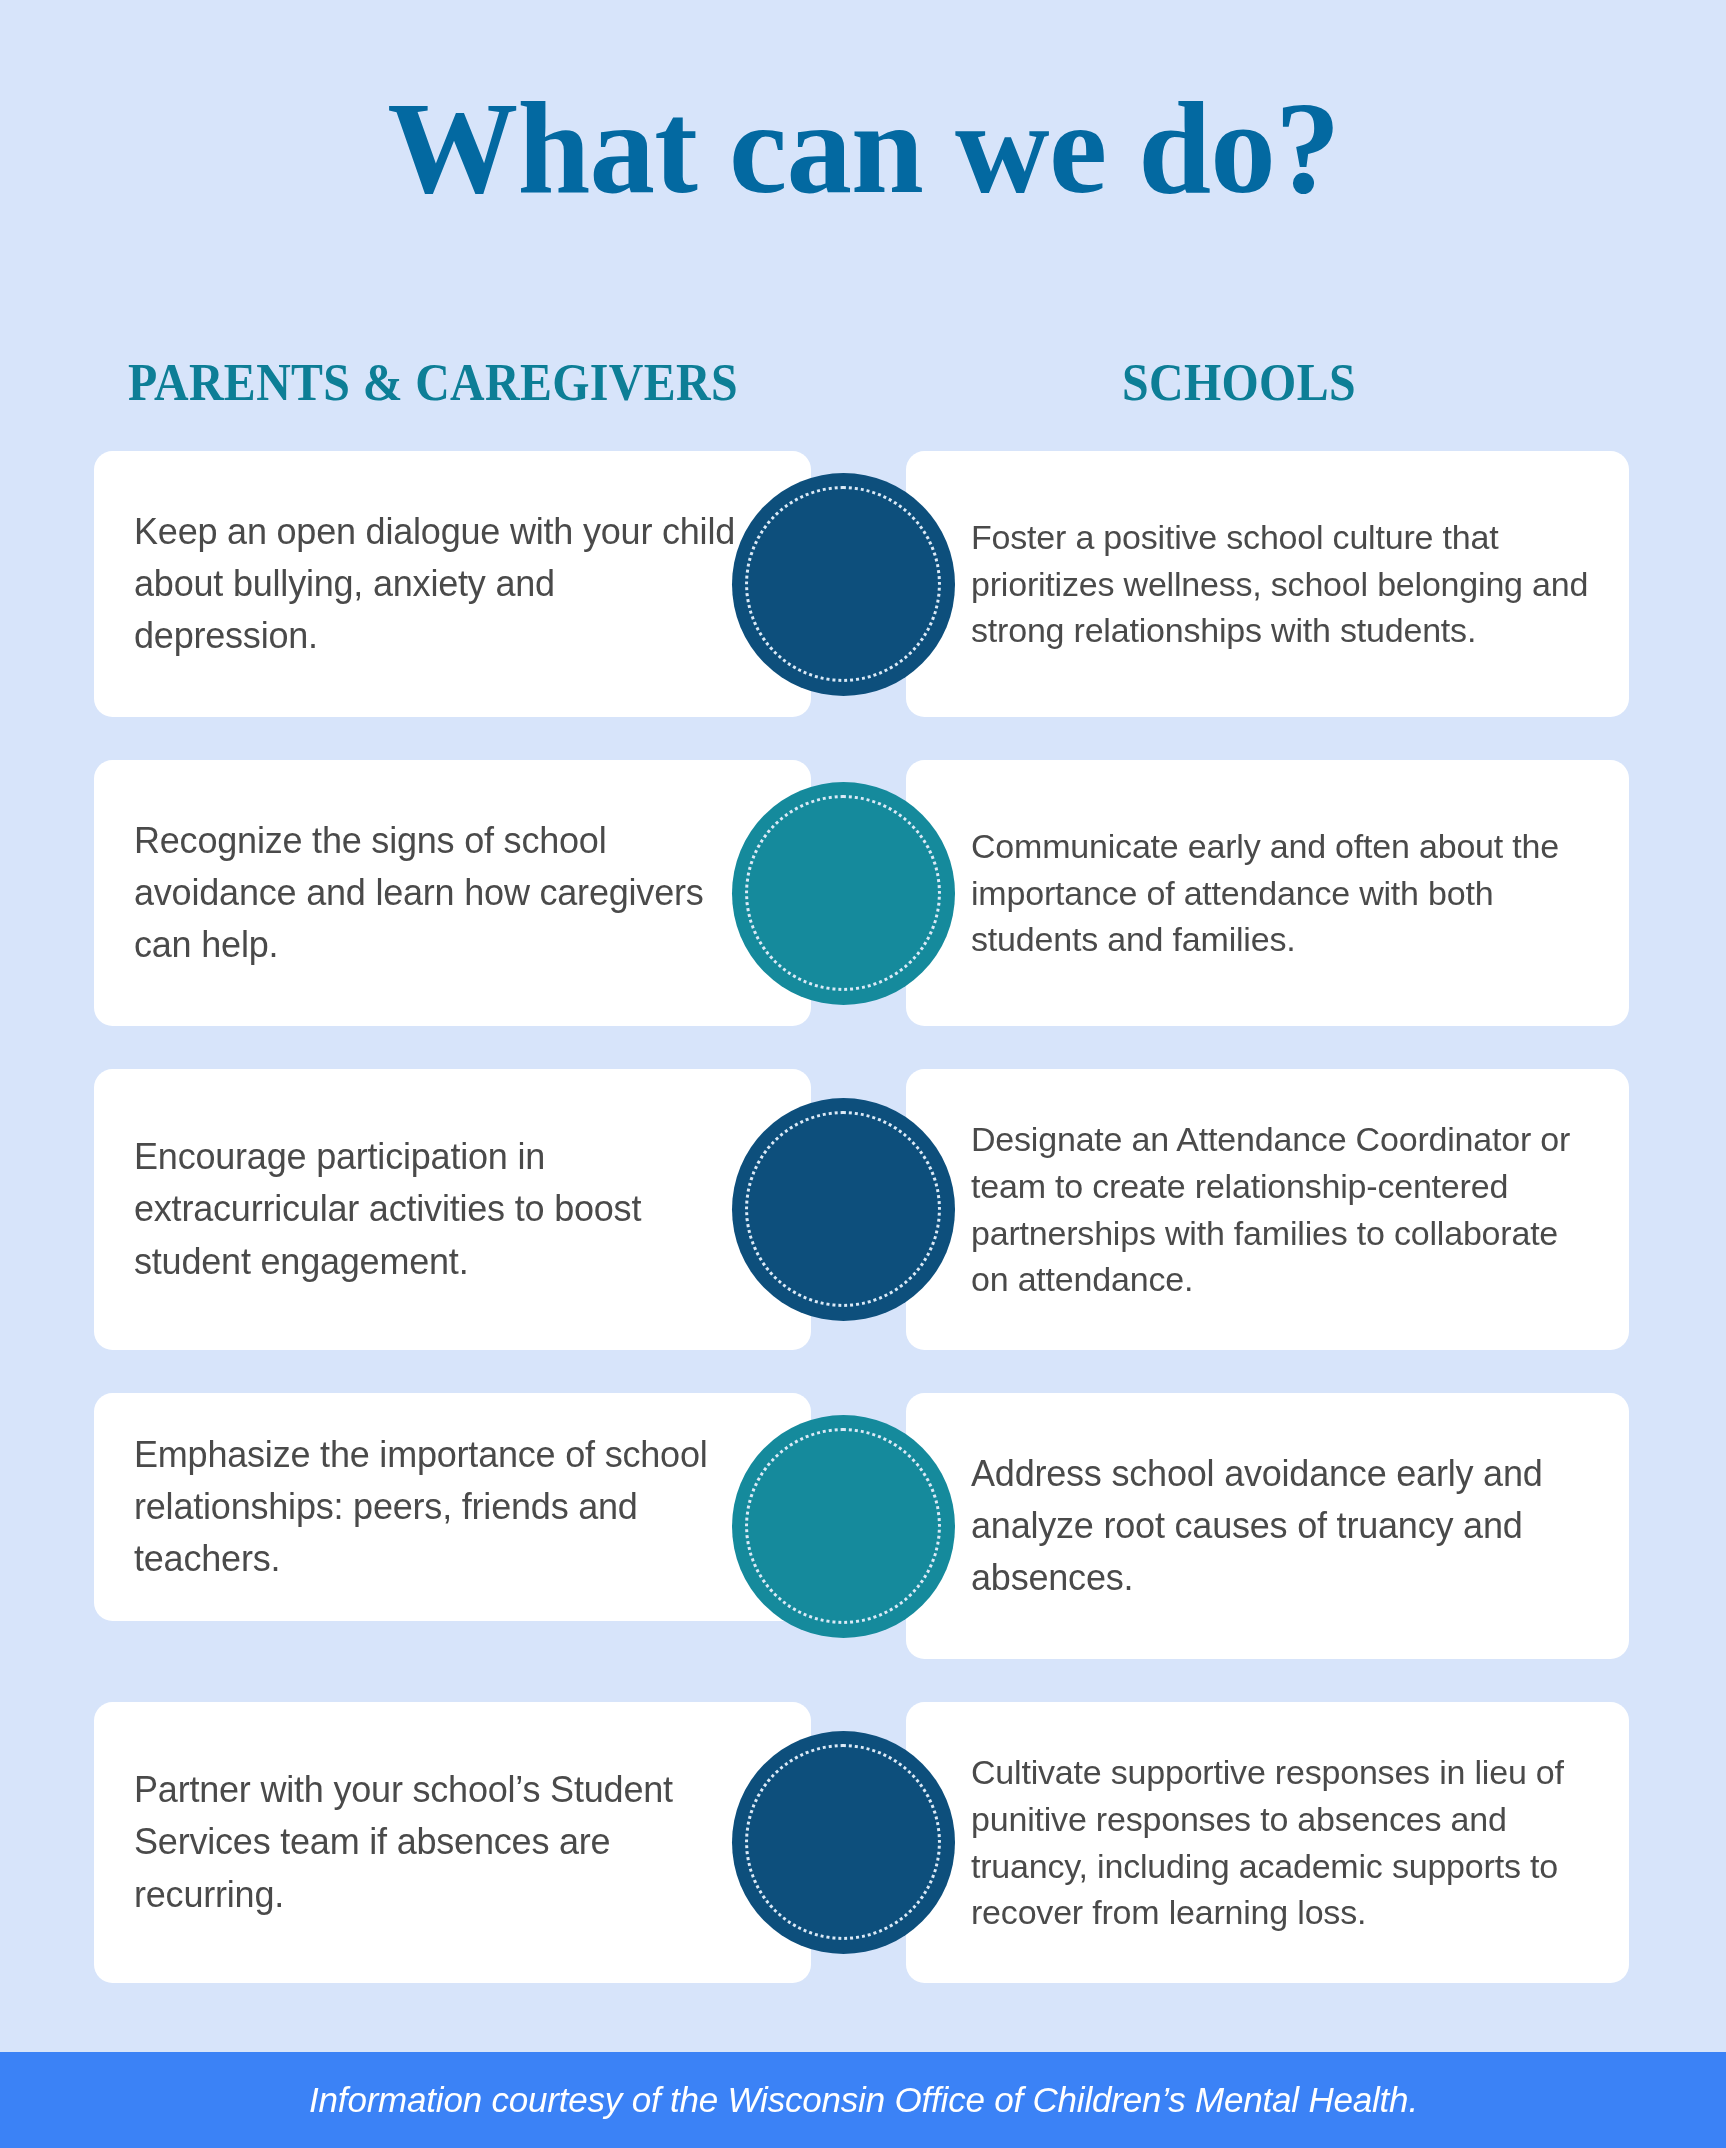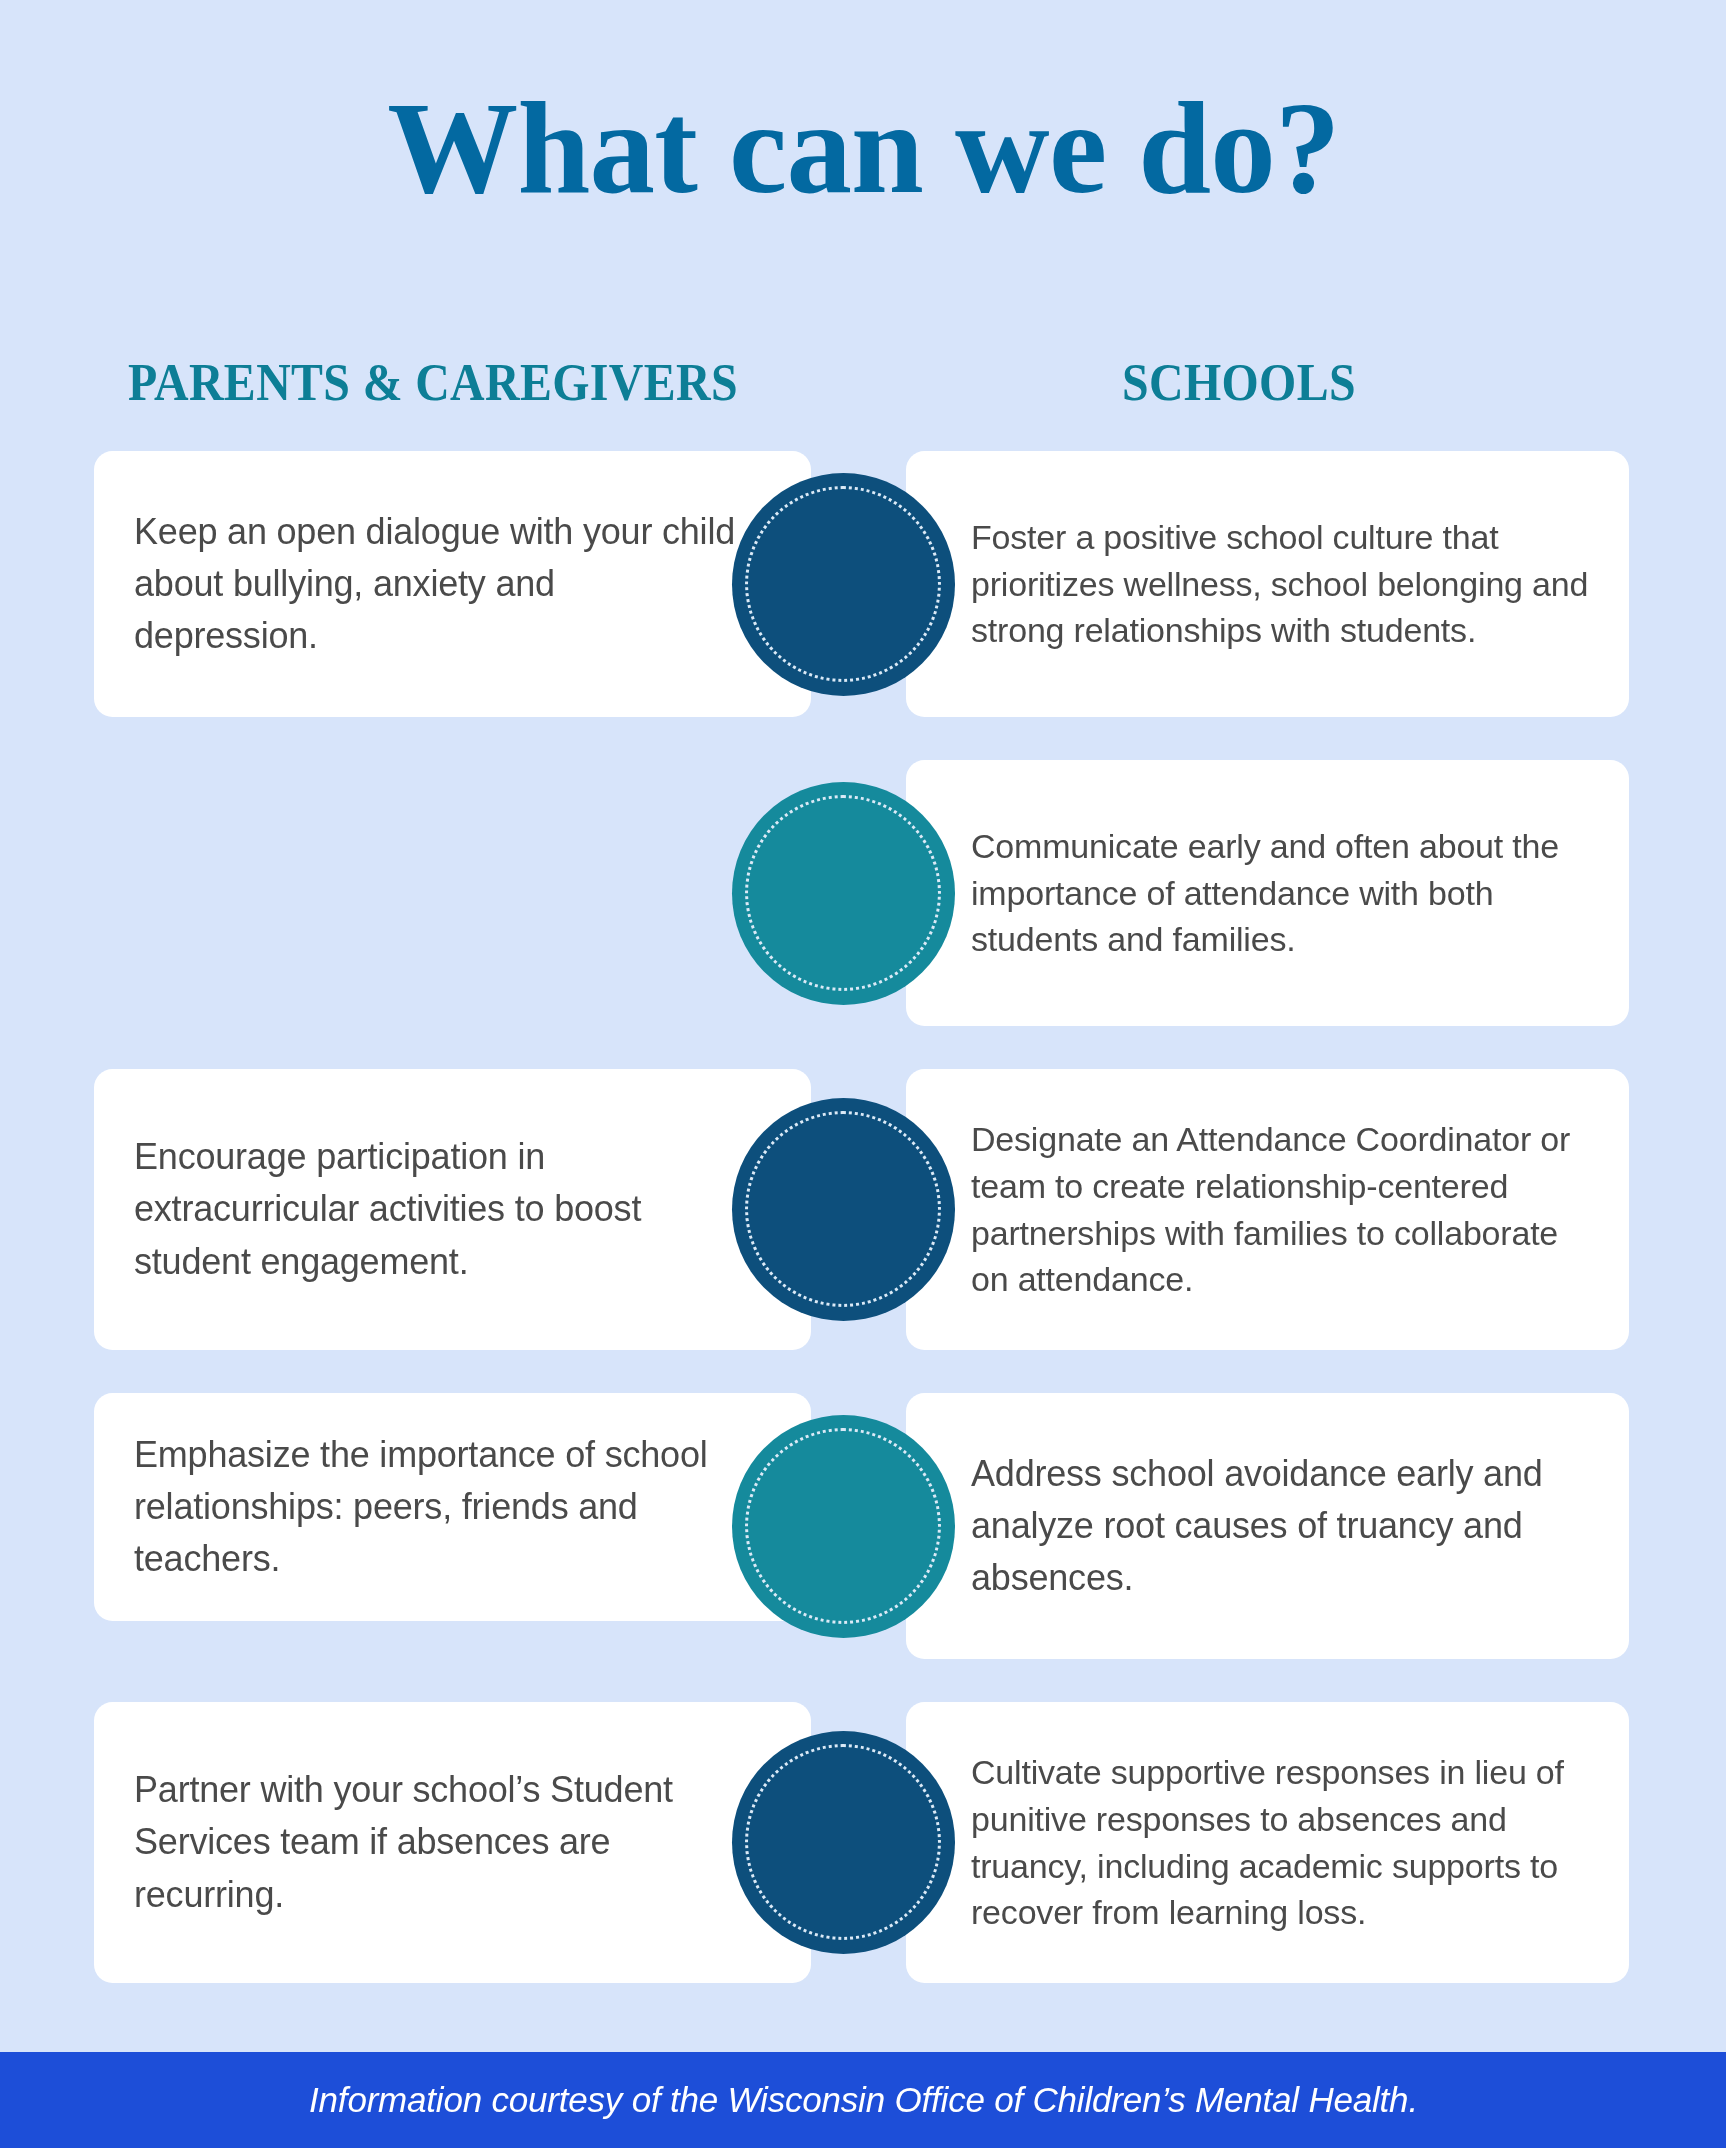--- a/index.html
+++ b/index.html
@@ -116,21 +116,21 @@
     box-sizing: border-box;
   }
 
   
   .footer-bar {
     position: absolute;
     left: 0;
     top: 2052px;
     width: 1727px;
     height: 96px;
-    background: #1d4ed8;
+    background: #3b82f6;
     display: flex;
     align-items: center;
     justify-content: center;
   }
   .footer-text {
     font-family: "Liberation Sans", sans-serif;
     font-style: italic;
     font-weight: normal;
     font-size: 35px;
     color: #ffffff;
@@ -153,20 +153,23 @@
         <div class="card-text">Keep an open dialogue with your child about bullying, anxiety and depression.</div>
       </div>
       <div class="card right" style="height: 266px;">
         <div class="card-text small">Foster a positive school culture that prioritizes wellness, school belonging and strong relationships with students.</div>
       </div>
       <div class="circle" style="background: rgb(13, 79, 124); top: 22px;">
         <div class="dots"></div>
       </div>
     </div>
     <div class="row" style="height: 266px;">
+      <div class="card left" style="height: 266px;">
+        <div class="card-text">Recognize the signs of school avoidance and learn how caregivers can help.</div>
+      </div>
       <div class="card right" style="height: 266px;">
         <div class="card-text small">Communicate early and often about the importance of attendance with both students and families.</div>
       </div>
       <div class="circle" style="background: rgb(21, 138, 156); top: 22px;">
         <div class="dots"></div>
       </div>
     </div>
     <div class="row" style="height: 281px;">
       <div class="card right" style="height: 281px;">
         <div class="card-text small">Designate an Attendance Coordinator or team to create relationship-centered partnerships with families to collaborate on attendance.</div>

